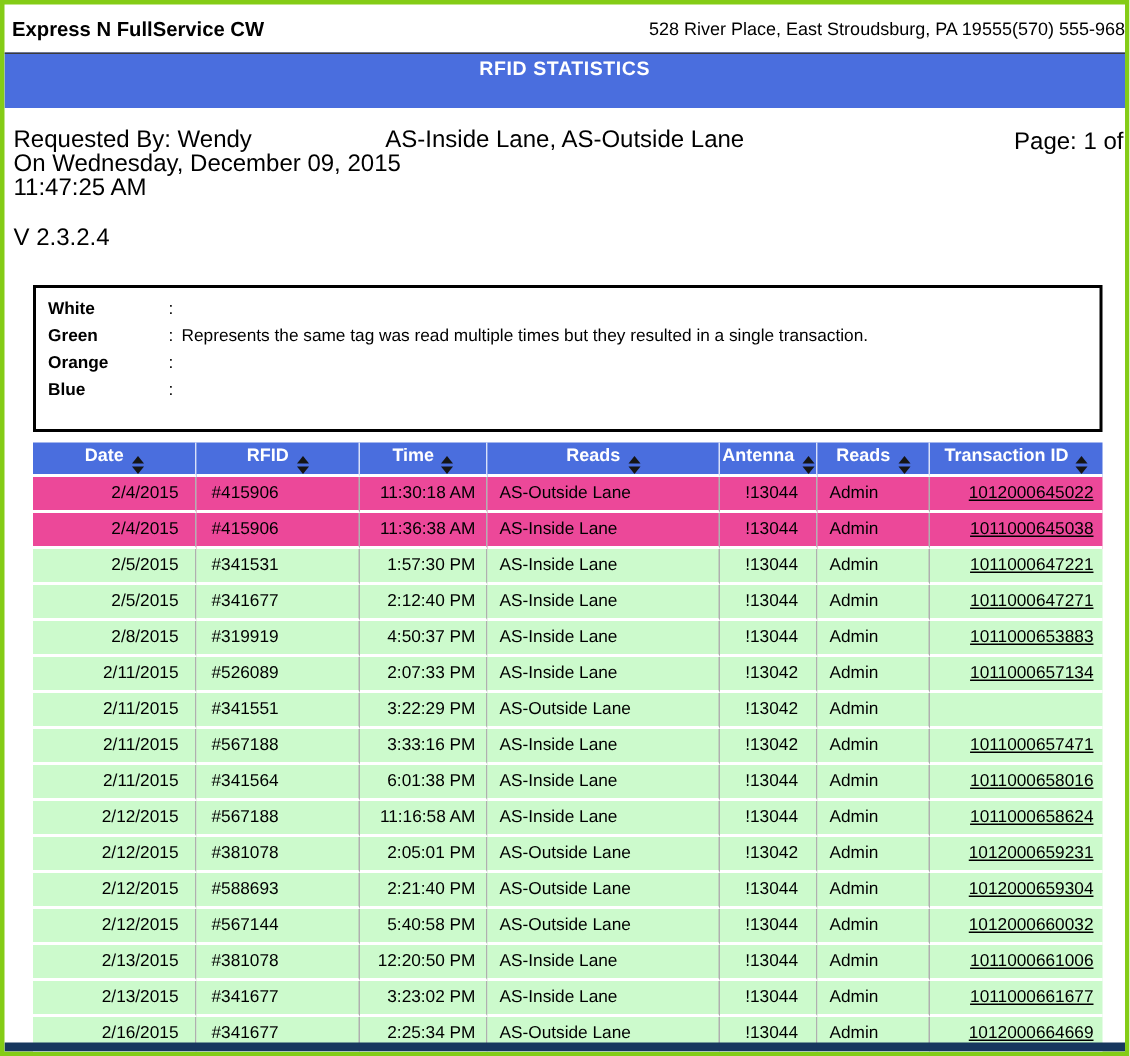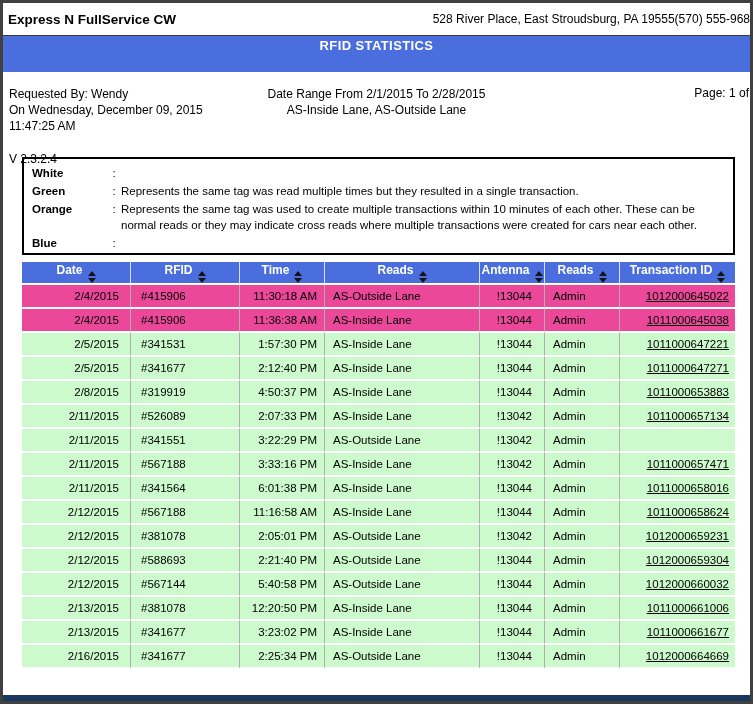--- a/index.html
+++ b/index.html
@@ -1,38 +1,38 @@
 <!DOCTYPE html>
 <html><head>
 <meta charset="utf-8">
 <style>
   * { margin:0; padding:0; box-sizing:border-box; }
   html,body { background:#fff; }
   body { font-family:"Liberation Sans", sans-serif; color:#000; }
 
   .page {
     position:relative; width:753px; height:704px;
-    border:3px solid #404040; background:#fff; overflow:hidden;
+    border:3px solid #84cc16; background:#fff; overflow:hidden;
   }
 
   
   .top-header { height:32px; display:flex; align-items:center; }
   .company { font-weight:bold; font-size:13.5px; padding-left:5px; white-space:nowrap; }
   .address { flex:1; text-align:right; font-size:12px; }
   .phone { font-size:12px; white-space:nowrap; }
 
   
   .title-bar {
     height:37px; background:#4A6EDE; border-top:1px solid #3a3a3a;
     color:#fff; font-weight:bold; font-size:13px; letter-spacing:.4px;
     text-align:center; line-height:20px;
   }
 
   
-  .info-section { position:relative; height:85px; font-size:12px;border-radius:18px; }
+  .info-section { position:relative; height:118px; font-size:16px;border-radius:18px; }
   .info-left { position:absolute; left:6px; top:14px; line-height:16px; }
   .info-left .version { margin-top:17px; }
   .info-center { position:absolute; left:0; right:0; top:14px; text-align:center; line-height:16px; }
   .info-right { position:absolute; right:1px; top:14px; white-space:nowrap; }
 
   
   .legend-box {
     margin-left:19px; width:713px; height:98px; border:2px solid #000;
     padding:6px 6px 0 8px; font-size:11.5px; overflow:hidden;
   }
@@ -96,40 +96,38 @@
   <div class="title-bar">RFID STATISTICS</div>
 
   <div class="info-section">
     <div class="info-left">
       <div>Requested By: Wendy</div>
       <div>On Wednesday, December 09, 2015</div>
       <div>11:47:25 AM</div>
       <div class="version">V 2.3.2.4</div>
     </div>
     <div class="info-center">
-      <div>Date Range From 2/1/2015 To 2/28/2015</div>
       <div>AS-Inside Lane, AS-Outside Lane</div>
     </div>
     <div class="info-right">Page: 1 of</div>
   </div>
 
   <div class="legend-box" id="legend">
       <div class="legend-row">
         <span class="legend-label">White</span>
         <span class="legend-colon">:</span>
       </div>
       <div class="legend-row">
         <span class="legend-label">Green</span>
         <span class="legend-colon">:</span>
         <span class="legend-text" style="white-space: normal;">Represents the same tag was read multiple times but they resulted in a single transaction.</span>
       </div>
       <div class="legend-row">
         <span class="legend-label">Orange</span>
         <span class="legend-colon">:</span>
-        <span class="legend-text" style="white-space: normal;">Represents the same tag was used to create multiple transactions within 10 minutes of each other. These can be normal reads or they may indicate cross reads where multiple transactions were created for cars near each other.</span>
       </div>
       <div class="legend-row">
         <span class="legend-label">Blue</span>
         <span class="legend-colon">:</span>
       </div>
     </div>
 
   <table class="rfid">
     <colgroup>
       <col class="col-date">

